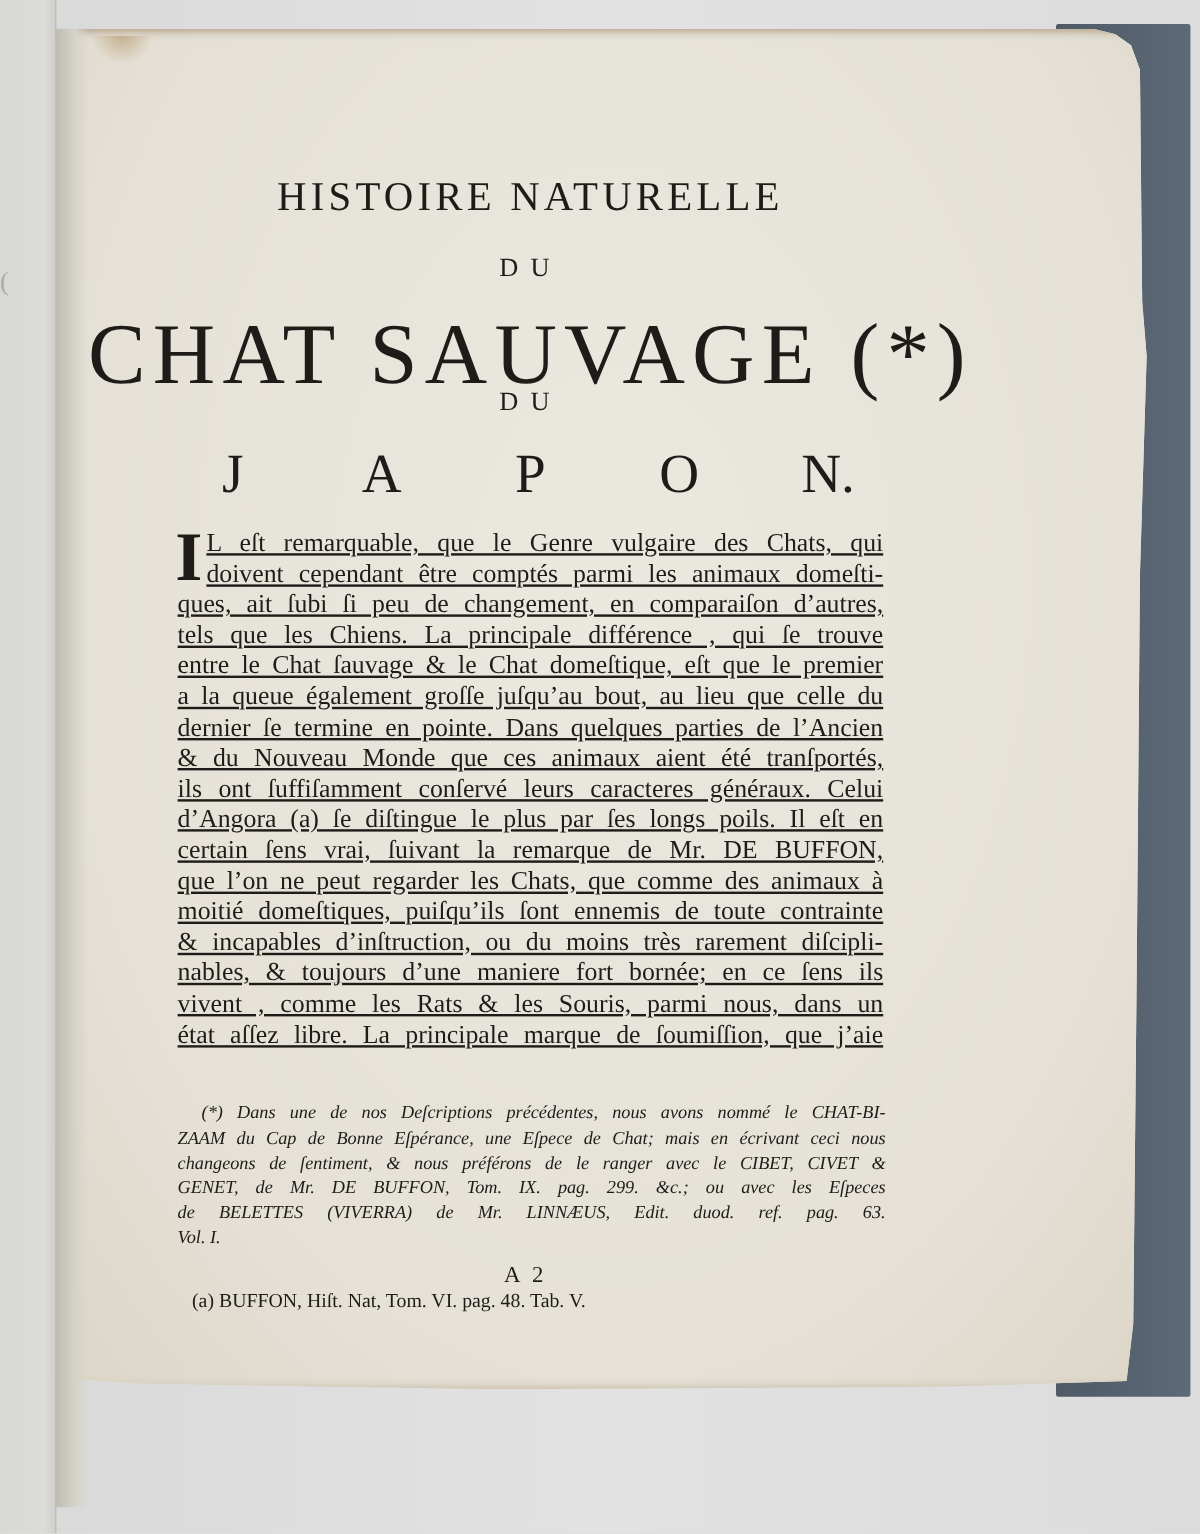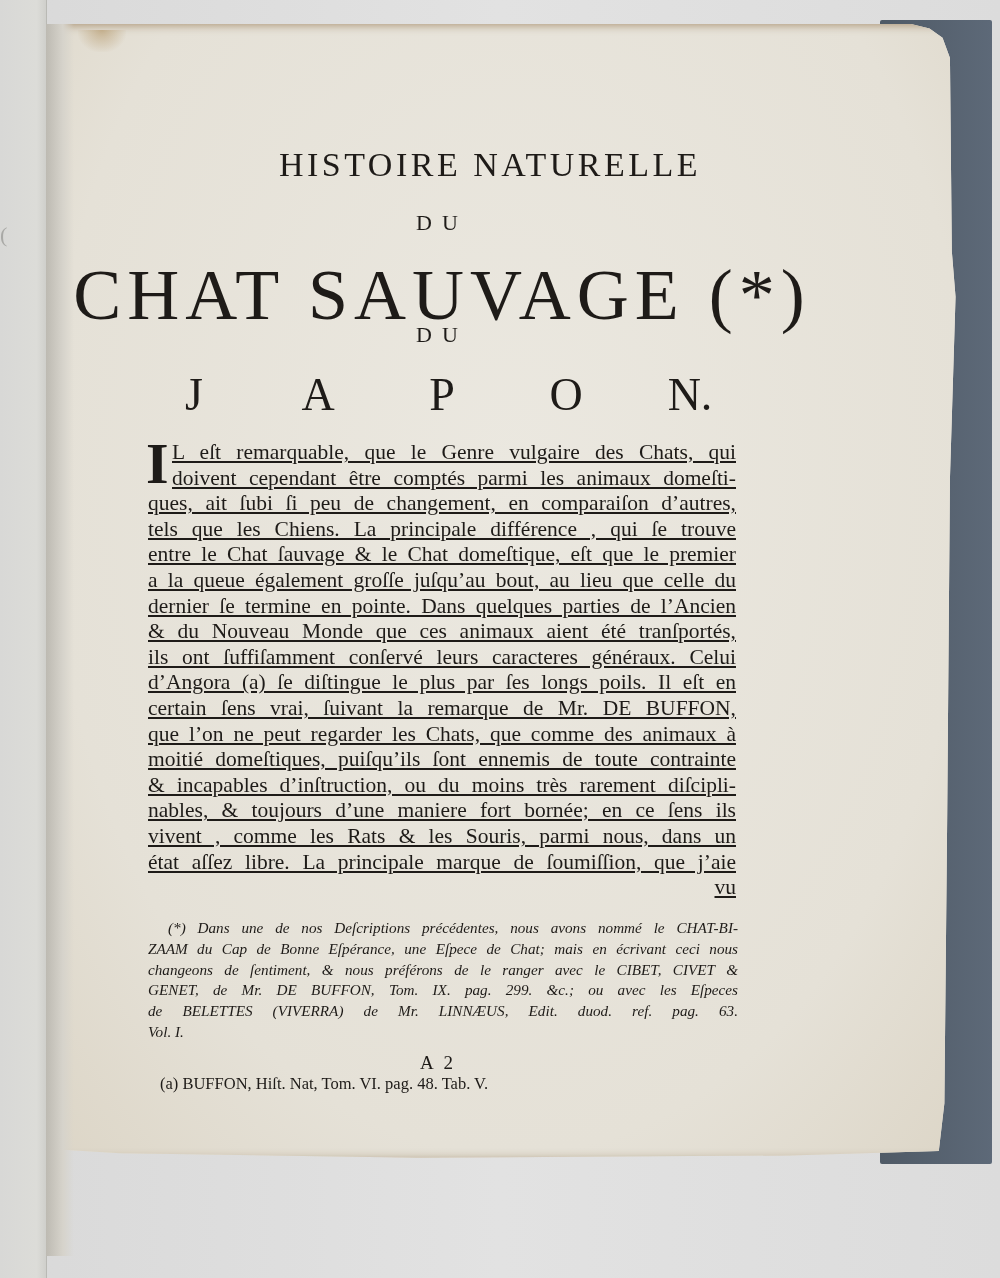--- a/index.html
+++ b/index.html
@@ -38,21 +38,21 @@
       clip-path: polygon(0 0, 93% 0, 95% 0.4%, 96.4% 1.2%, 97.2% 3%, 97.4% 20%, 97.8% 24%, 97.2% 40%, 96.9% 70%, 96.6% 95%, 96% 99.2%, 80% 99.6%, 40% 99.8%, 8% 99.4%, 0 99%);
     }
     .stain-top {
       position: absolute; left: 78px; top: 30px; width: 48px; height: 22px;
       background: radial-gradient(ellipse at 50% 0%, rgba(170,135,80,0.5) 0%, rgba(170,135,80,0) 75%);
       z-index: 3;
     }
     .content { position: absolute; left: 0; top: 0; width: 1000px; height: 1278px; z-index: 5; color: #1e1b18; }
 
     .title-line { position: absolute; left: 0; width: 900px; text-align: center; white-space: nowrap; }
-    .t1 { top: 146px; left: 0; width: 884px; font-size: 34px; letter-spacing: 3.5px; padding-left: 48px; }
+    .t1 { top: 146px; left: 0; width: 884px; font-size: 34px; letter-spacing: 3.5px; }
     .t2 { top: 210px; width: 884px; font-size: 22px; letter-spacing: 10px; }
     .t3 { top: 254px; left: 0; width: 884px; font-size: 72px; letter-spacing: 6px; }
     .t4 { top: 322px; width: 884px; font-size: 22px; letter-spacing: 10px; }
     .t5 { top: 368px; width: 884px; font-size: 46px; letter-spacing: 0; }
     .t5 span { display: inline-block; width: 124px; text-align: center; }
 
     .body-text {
       position: absolute; left: 148px; top: 440px; width: 588px;
       font-size: 21.5px; line-height: 25.6px; text-align: justify; text-decoration: underline;
     }
@@ -109,21 +109,20 @@
     <span class="line">&amp; du Nouveau Monde que ces animaux aient été tranſportés,</span>
     <span class="line">ils ont ſuffiſamment conſervé leurs caracteres généraux.  Celui</span>
     <span class="line">d’Angora (a) ſe diſtingue le plus par ſes longs poils.  Il eſt en</span>
     <span class="line">certain ſens vrai, ſuivant la remarque de Mr. DE BUFFON,</span>
     <span class="line">que l’on ne peut regarder les Chats, que comme des animaux à</span>
     <span class="line">moitié domeſtiques, puiſqu’ils ſont ennemis de toute contrainte</span>
     <span class="line">&amp; incapables d’inſtruction, ou du moins très rarement diſcipli-</span>
     <span class="line">nables, &amp; toujours d’une maniere fort bornée; en ce ſens ils</span>
     <span class="line">vivent , comme les Rats &amp; les Souris, parmi nous, dans un</span>
     <span class="line">état aſſez libre.  La principale marque de ſoumiſſion, que j’aie</span>
-    <span class="line last">vu</span>
   </div>
 
   <div class="notes it">
     <span class="line indent">(*) Dans une de nos Deſcriptions précédentes, nous avons nommé le CHAT-BI-</span>
     <span class="line">ZAAM du Cap de Bonne Eſpérance, une Eſpece de Chat; mais en écrivant ceci nous</span>
     <span class="line">changeons de ſentiment, &amp; nous préférons de le ranger avec le CIBET, CIVET &amp;</span>
     <span class="line">GENET, de Mr. DE BUFFON, Tom. IX. pag. 299. &amp;c.; ou avec les Eſpeces</span>
     <span class="line">de BELETTES (VIVERRA) de Mr. LINNÆUS, Edit. duod. ref. pag. 63.</span>
     <span class="line left">Vol. I.</span>
   </div>

